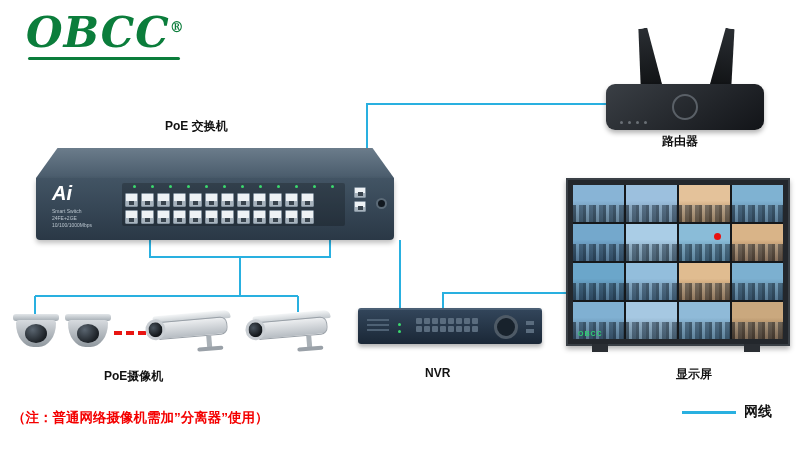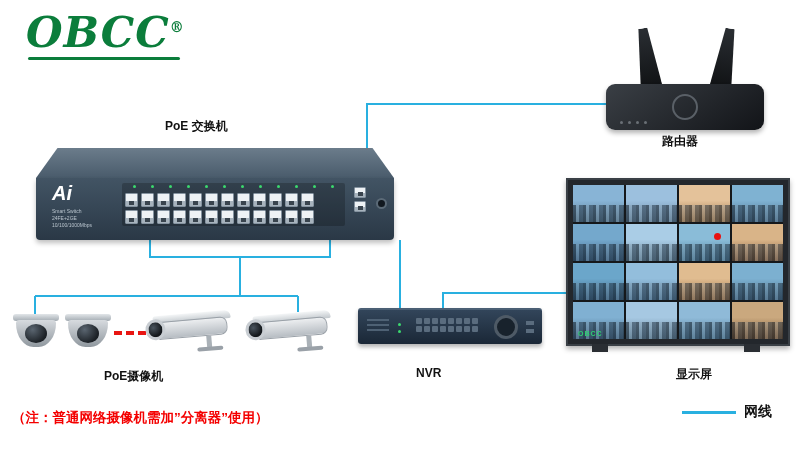--- a/index.html
+++ b/index.html
@@ -258,21 +258,21 @@
         <div class="nvr-btn"></div>
         <div class="nvr-btn"></div>
         <div class="nvr-btn"></div>
       </div>
     <div class="nvr-dial"></div>
     <div class="nvr-usb">
         <i></i>
         <i></i>
       </div>
   </div>
-  <div class="dev-label" style="left:416px; top:366px;">NVR</div>
+  <div class="dev-label" style="left:425px; top:366px;">NVR</div>
 
   <div class="dome" style="left:12px; top:314px;">
     <div class="dome-rim"></div>
     <div class="dome-body"></div>
     <div class="dome-lens"></div>
   </div>
   <div class="dome" style="left:64px; top:314px;">
     <div class="dome-rim"></div>
     <div class="dome-body"></div>
     <div class="dome-lens"></div>

